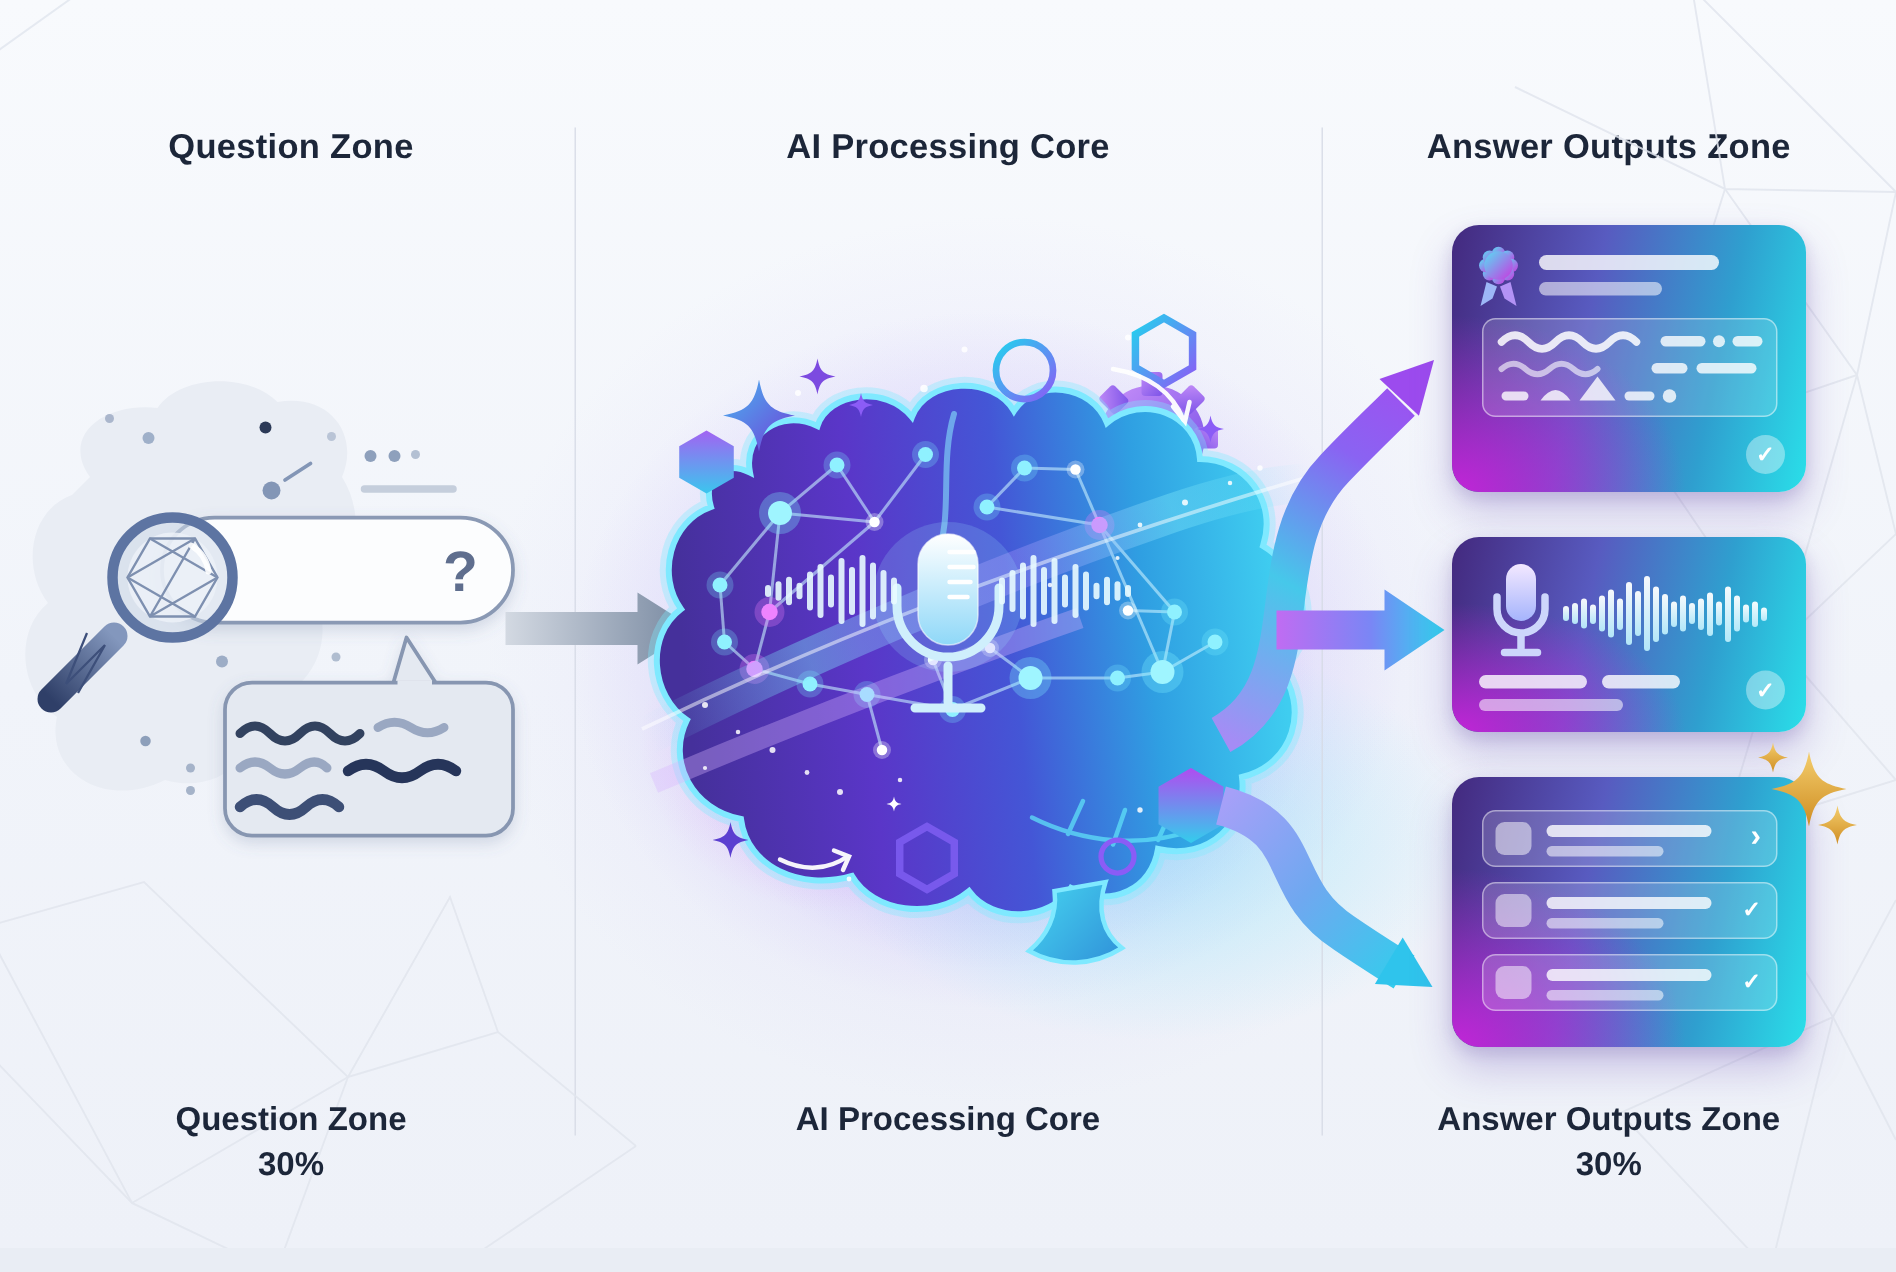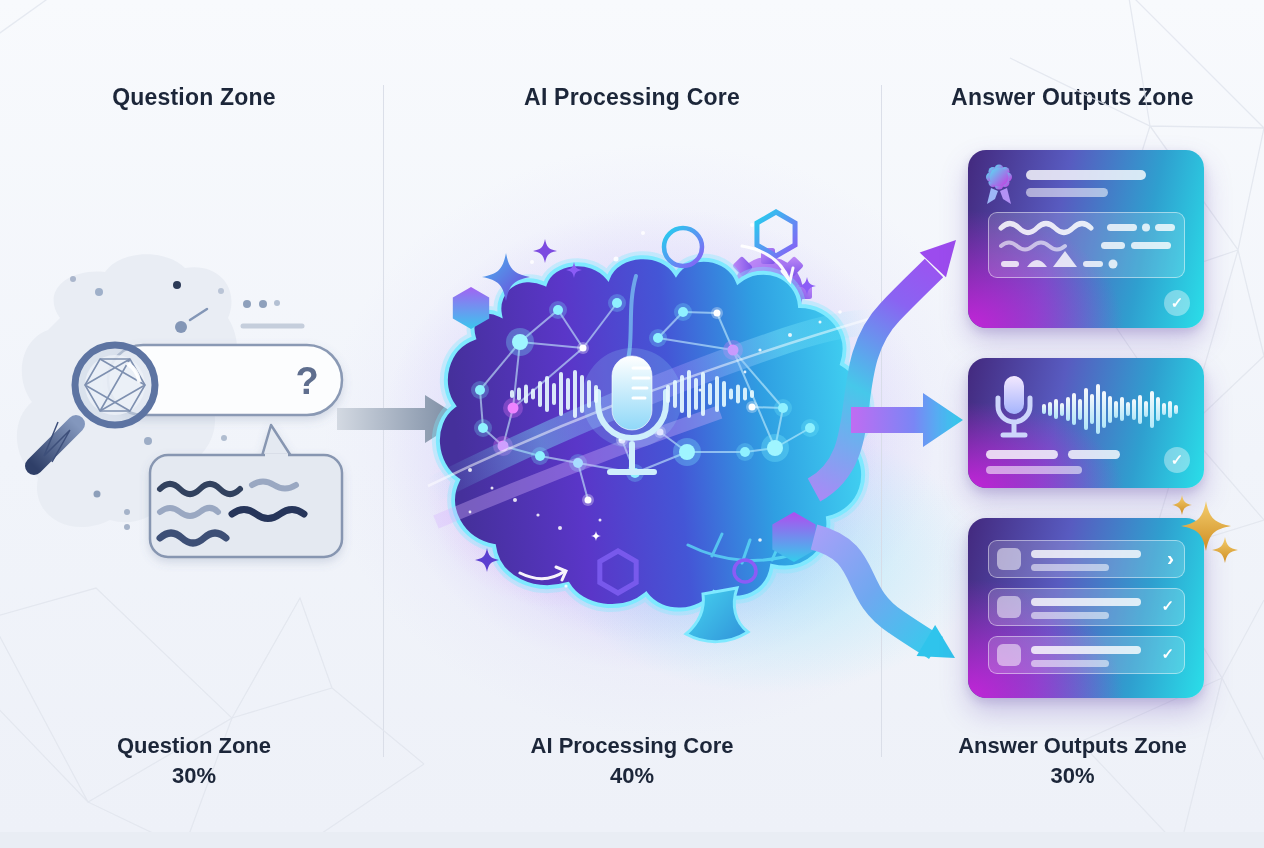--- a/index.html
+++ b/index.html
@@ -577,20 +577,19 @@
     <path d="M0,-1 C0.13,-0.32 0.32,-0.13 1,0 C0.32,0.13 0.13,0.32 0,1 C-0.13,0.32 -0.32,0.13 -1,0 C-0.32,-0.13 -0.13,-0.32 0,-1 Z" transform="translate(63,58) scale(13)"></path>
   </g>
 </svg>
 
 <div class="col-footer" style="left:20px;width:348px">
   <div>Question Zone</div>
       <div>30%</div>
 </div>
 <div class="col-footer" style="left:383px;width:498px">
   <div>AI Processing Core</div>
-      <div>40%</div>
 </div>
 <div class="col-footer" style="left:881px;width:383px">
   <div>Answer Outputs Zone</div>
       <div>30%</div>
 </div>
 
 </div>
 
 </body></html>

